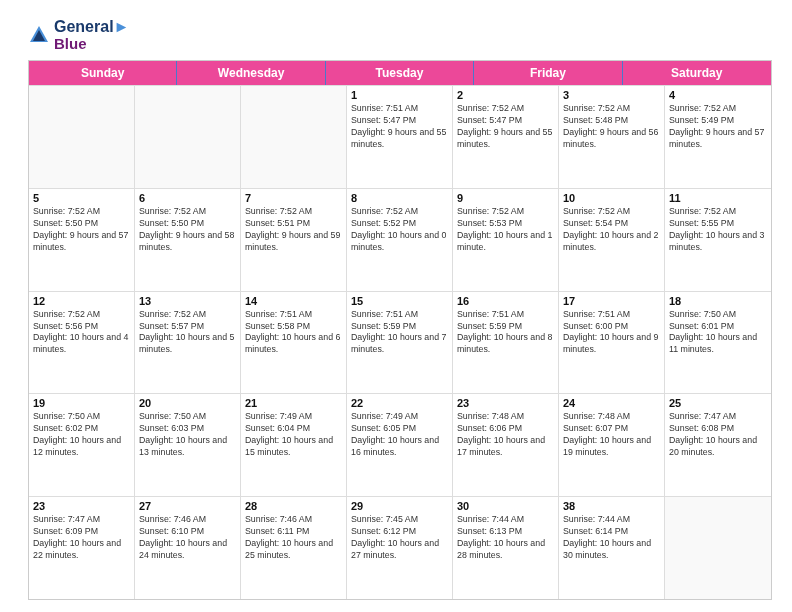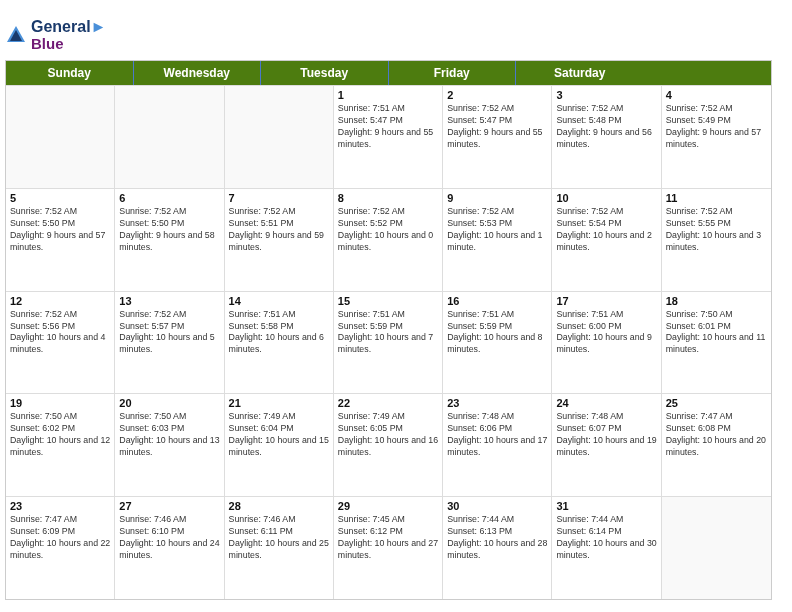--- a/index.html
+++ b/index.html
@@ -6,21 +6,21 @@
     body {
       font-family: Arial, sans-serif;
       background: #fff;
       width: 792px;
       height: 612px;
       overflow: hidden;
     }
     .page {
       width: 792px;
       height: 612px;
-      padding: 18px 20px 12px 5px;
+      padding: 18px 20px 12px 28px;
       display: flex;
       flex-direction: column;
     }
     .header {
       display: flex;
       align-items: flex-start;
       justify-content: space-between;
       margin-bottom: 8px;
     }
     .logo {
@@ -47,22 +47,22 @@
       font-weight: normal;
     }
     .calendar {
       border: 1px solid #ccc;
       flex: 1;
       display: flex;
       flex-direction: column;
     }
     .cal-header-row {
       display: grid;
-      grid-template-columns: repeat(6, 1fr);
-      background: #4d7c0f;
+      grid-template-columns: repeat(5, 1fr);
+      background: #ec4899;
     }
     .cal-header-cell {
       color: #fff;
       font-size: 12px;
       font-weight: bold;
       text-align: center;
       padding: 5px 2px;
       border-right: 1px solid #4a78cc;
     }
     .cal-header-cell:last-child { border-right: none; }
@@ -315,21 +315,21 @@
 Sunset: 6:12 PM
 Daylight: 10 hours and 27 minutes.</div>
           </div>
           <div class="cal-cell">
             <div class="day-num">30</div>
             <div class="day-info" style="white-space: pre-line;">Sunrise: 7:44 AM
 Sunset: 6:13 PM
 Daylight: 10 hours and 28 minutes.</div>
           </div>
           <div class="cal-cell">
-            <div class="day-num">31</div>
+            <div class="day-num">38</div>
             <div class="day-info" style="white-space: pre-line;">Sunrise: 7:44 AM
 Sunset: 6:14 PM
 Daylight: 10 hours and 30 minutes.</div>
           </div>
           <div class="cal-cell empty"></div>
         </div>
       </div>
   </div>
 </div>
 

